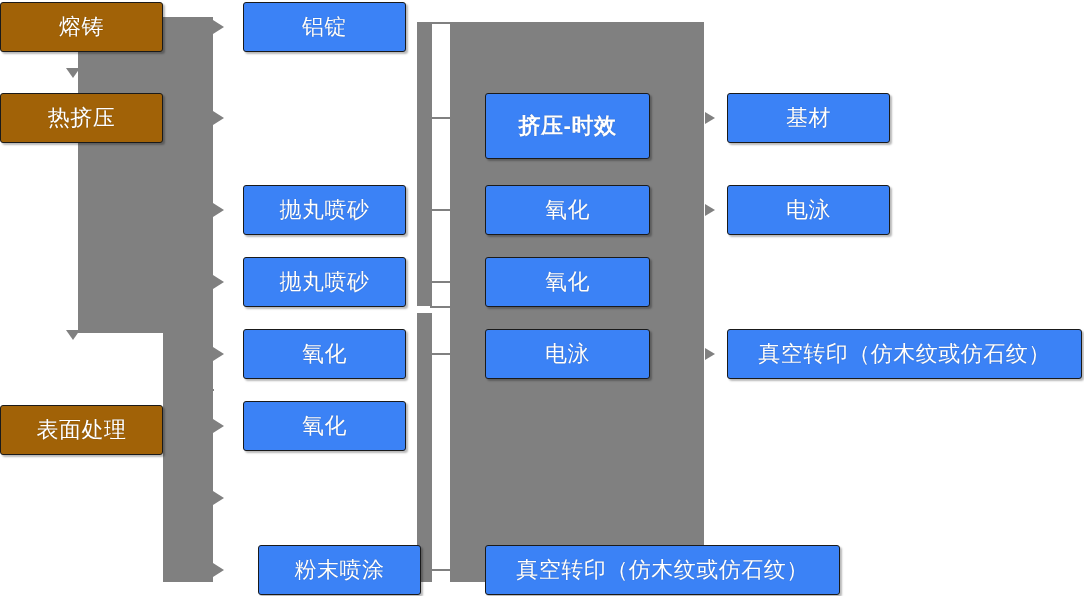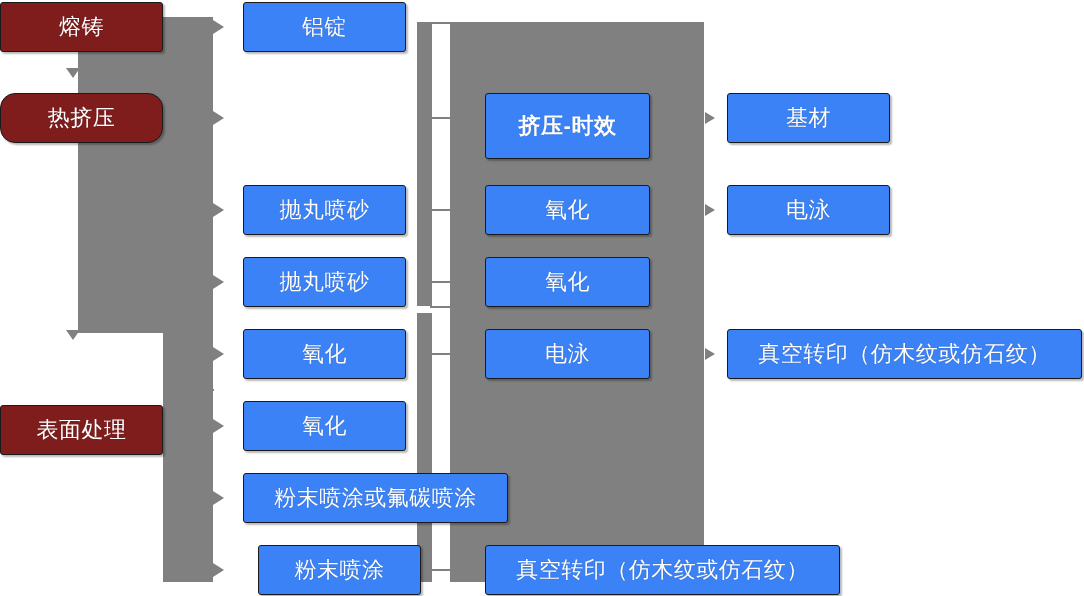--- a/index.html
+++ b/index.html
@@ -65,21 +65,21 @@
     color: #ffffff;
     border: 1px solid #1a1a1a;
     border-radius: 3px;
     font-size: 22px;
     line-height: 1;
     letter-spacing: 0.5px;
     text-shadow: 0 0 1px rgba(0,0,0,0.35);
     box-shadow: 2px 2px 2px rgba(0,0,0,0.28);
     white-space: nowrap;
   }
-  .node.stage  { background: #7f1d1d; }
+  .node.stage  { background: #a16207; }
   .node.step   { background: #3b82f6; }
 </style>
 </head>
 <body>
 
 <div id="canvas">
 
   <div class="gray" style="left:163px; top:17px; width:50px; height:42px;"></div>
   <div class="gray" style="left:78px; top:48px; width:135px; height:285px;"></div>
   <div class="gray" style="left:163px; top:333px; width:50px; height:249px;"></div>
@@ -114,21 +114,21 @@
   <div class="gray" style="left:450px; top:22px; width:254px; height:560px;"></div>
 
   <div class="arrow-r-sm" style="left:705px; top:112px;"></div>
   <div class="arrow-r-sm" style="left:705px; top:204px;"></div>
   <div class="arrow-r-sm" style="left:705px; top:348px;"></div>
 
   <div class="node stage" style="left:0px; top:2px; width:163px; height:50px;">
     <span>熔铸</span>
   </div>
 
-  <div class="node stage" style="left:0px; top:93px; width:163px; height:50px;border-radius:15px;">
+  <div class="node stage" style="left:0px; top:93px; width:163px; height:50px;">
     <span>热挤压</span>
   </div>
 
   <div class="node stage" style="left:0px; top:365px; width:163px; height:50px;margin-top:40px;">
     <span>表面处理</span>
   </div>
 
   <div class="node step" style="left:243px; top:2px; width:163px; height:50px;">
     <span>铝锭</span>
   </div>
@@ -143,23 +143,20 @@
   </div>
 
   <div class="node step" style="left:243px; top:329px; width:163px; height:50px;">
     <span>氧化</span>
   </div>
 
   <div class="node step" style="left:243px; top:401px; width:163px; height:50px;">
     <span>氧化</span>
   </div>
 
-  <div class="node step" style="left:243px; top:473px; width:265px; height:50px;">
-    <span>粉末喷涂或氟碳喷涂</span>
-  </div>
 
   <div class="node step" style="left:258px; top:545px; width:163px; height:50px;">
     <span>粉末喷涂</span>
   </div>
 
 
   <div class="node step" style="left:485px; top:93px; width:165px; height:66px;font-weight:bold;">
     <span>挤压-时效</span>
   </div>
 

